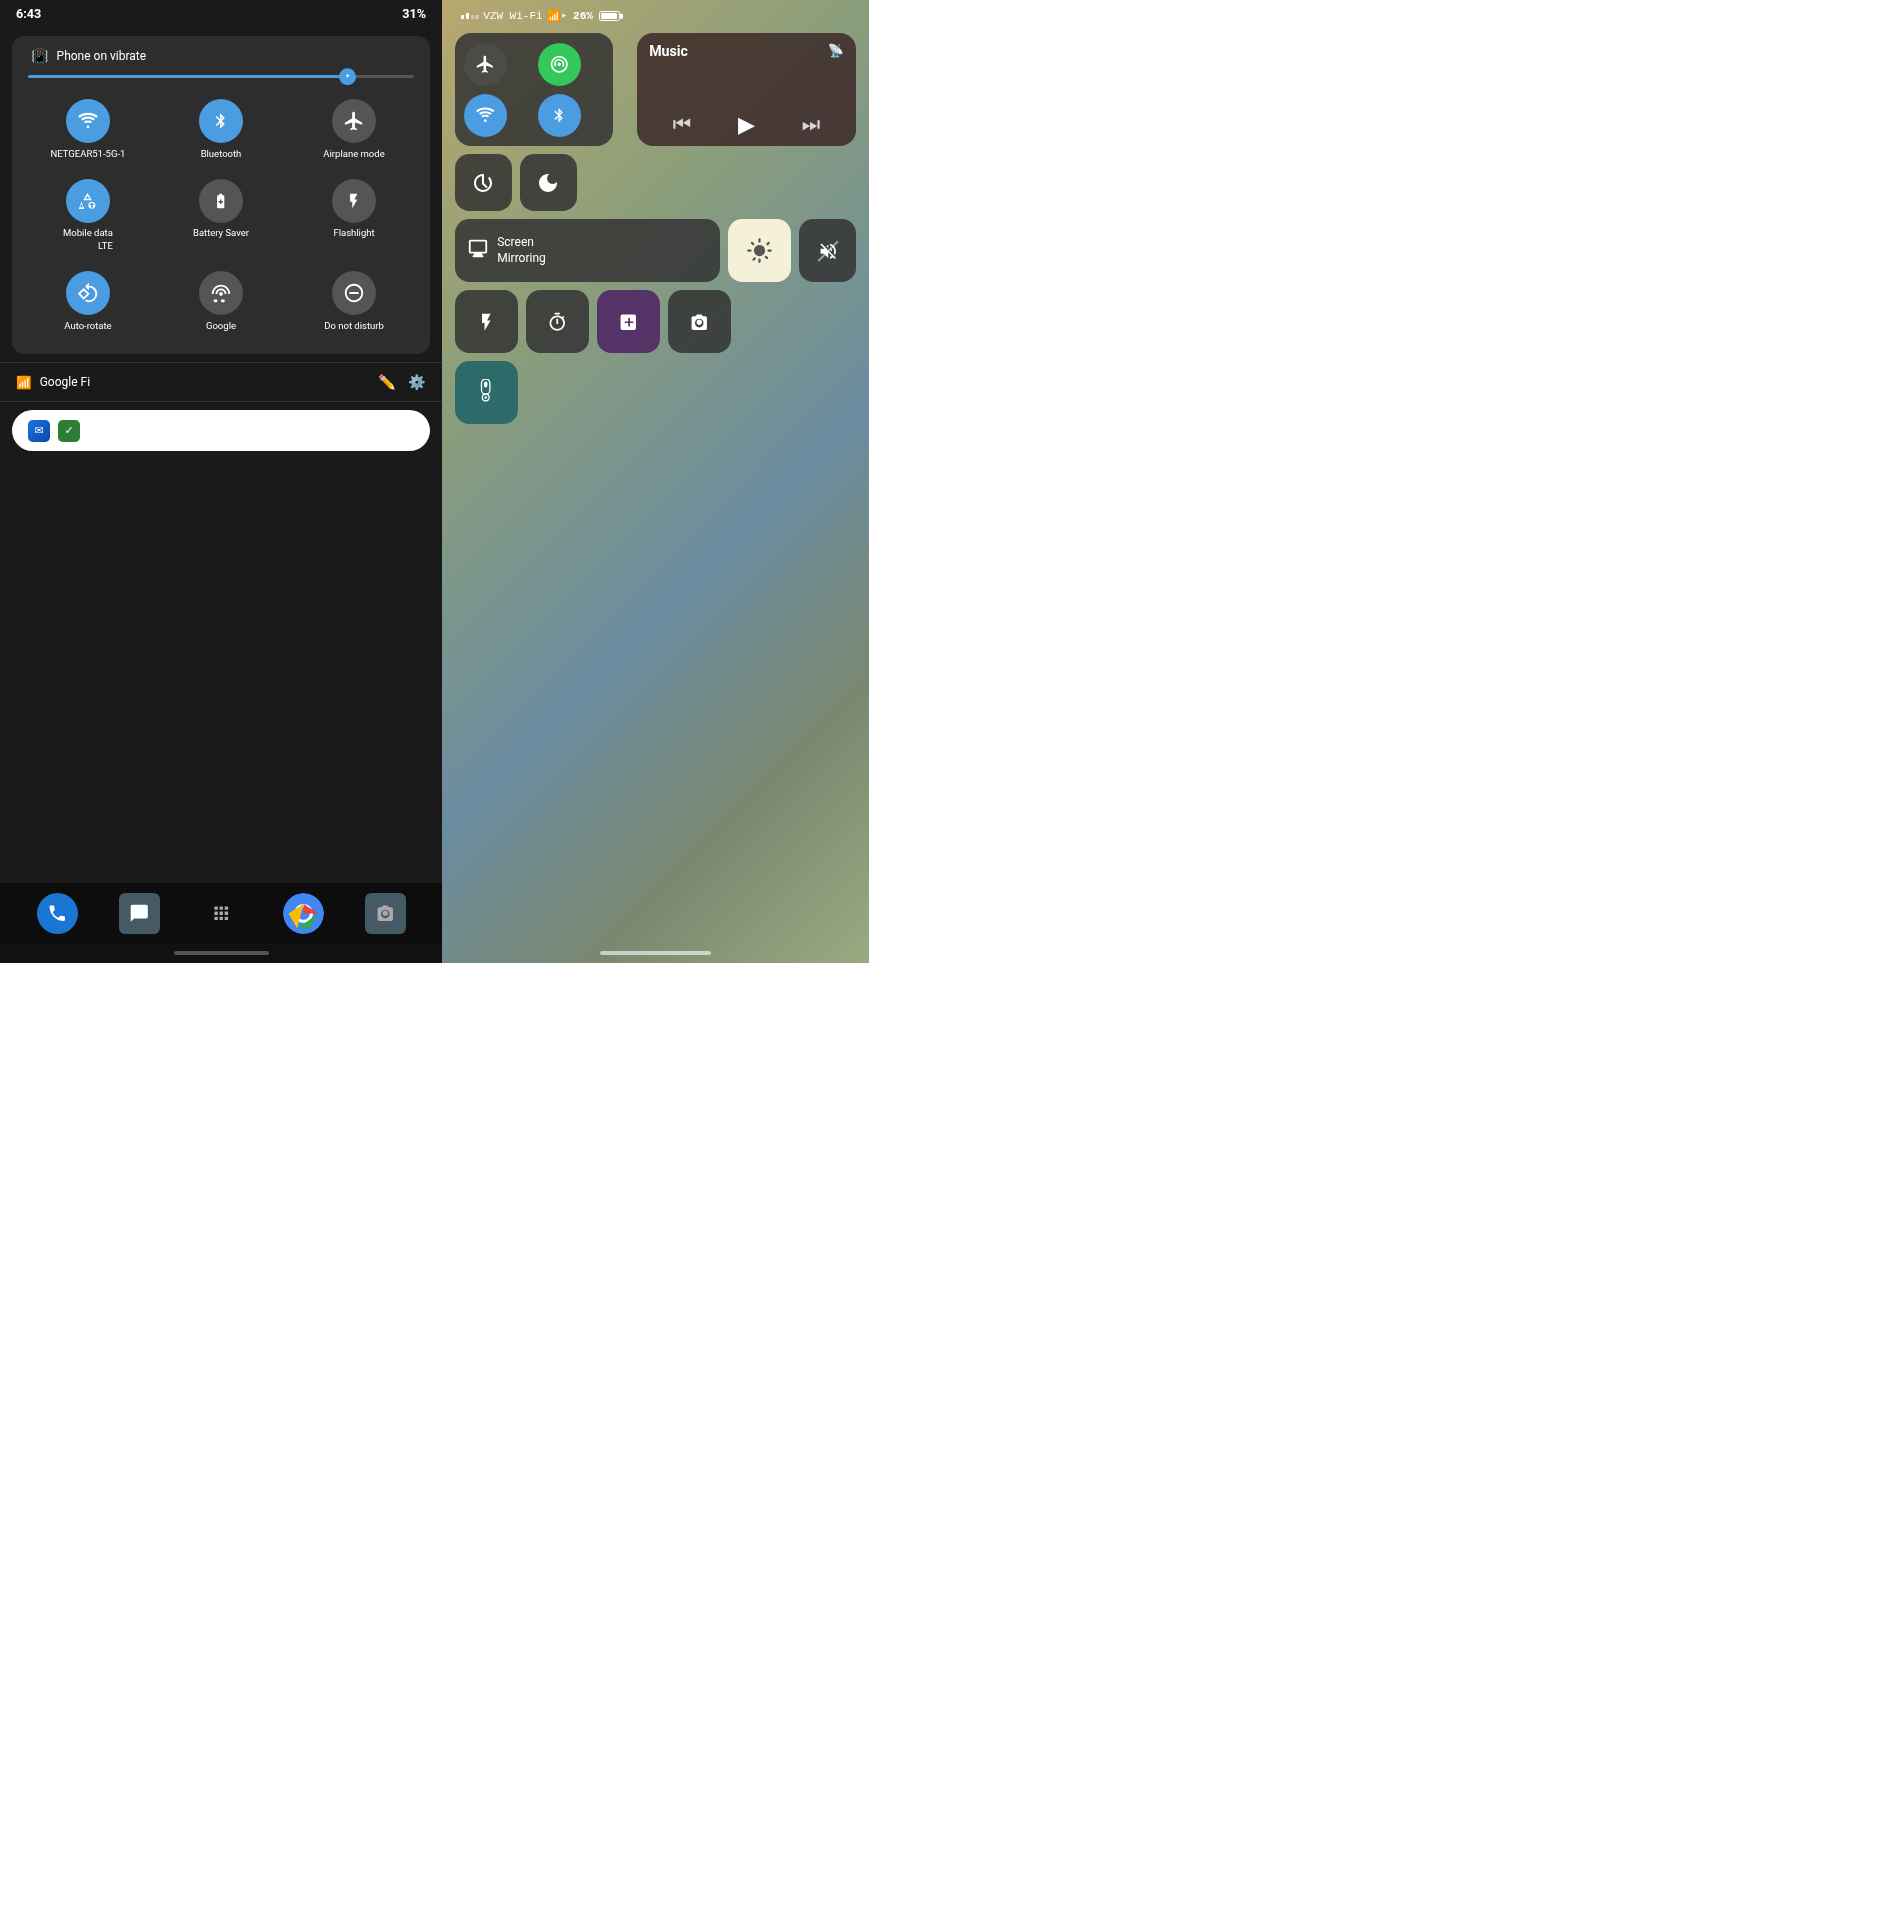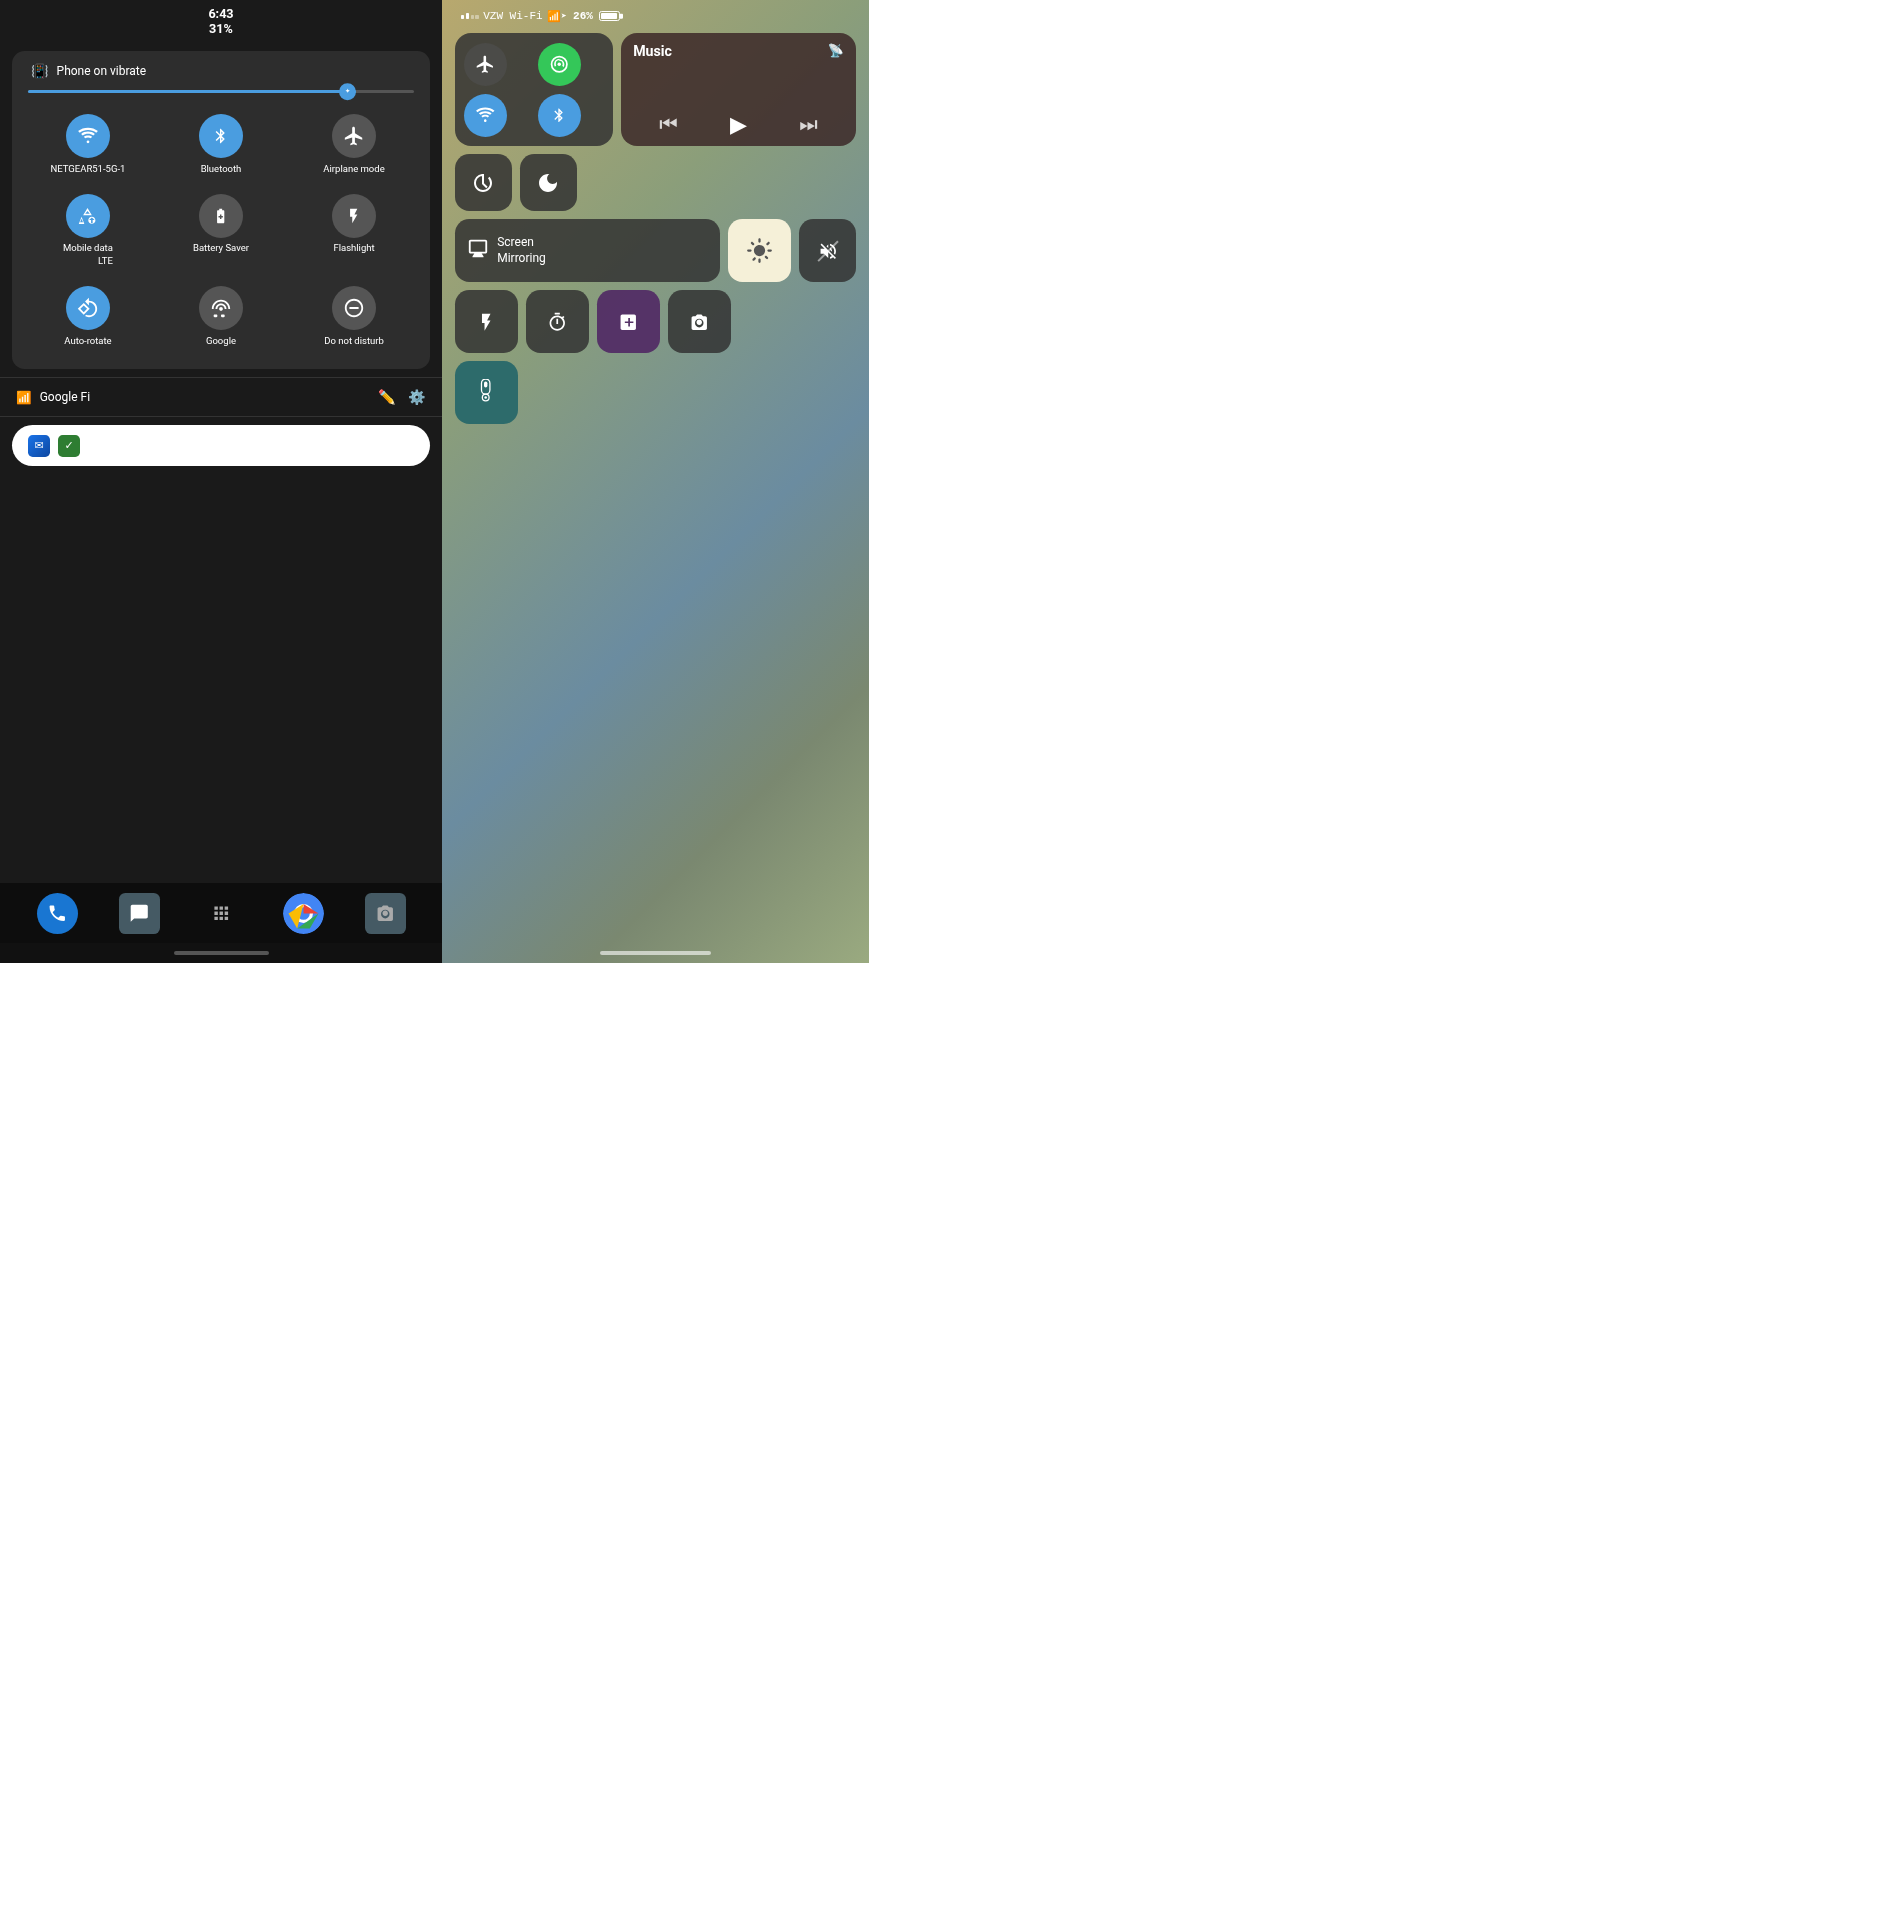--- a/index.html
+++ b/index.html
@@ -22,21 +22,20 @@
     }
 
     .android-status-bar {
       display: flex;
       justify-content: space-between;
       align-items: center;
       padding: 6.3px 16px;
       color: white;
       font-size: 12.6px;
       font-weight: bold;
-      flex-direction: column;
     }
 
     .android-quick-settings {
       background: #2d2d2d;
       margin: 8px 12px;
       border-radius: 12.6px;
       padding: 12.6px;
     }
 
     .vibrate-row {
@@ -324,21 +323,21 @@
     .ios-cc {
       padding: 6.3px 12.6px;
       display: flex;
       flex-direction: column;
       gap: 8px;
     }
 
     
     .ios-top-row {
       display: flex;
-      gap: 8px;
+      gap: 24px;
     }
 
     .ios-connectivity-block {
       width: 158px;
       background: rgba(50,50,50,0.85);
       border-radius: 16px;
       padding: 9.5px;
       display: grid;
       grid-template-columns: 1fr 1fr;
       grid-template-rows: 1fr 1fr;

